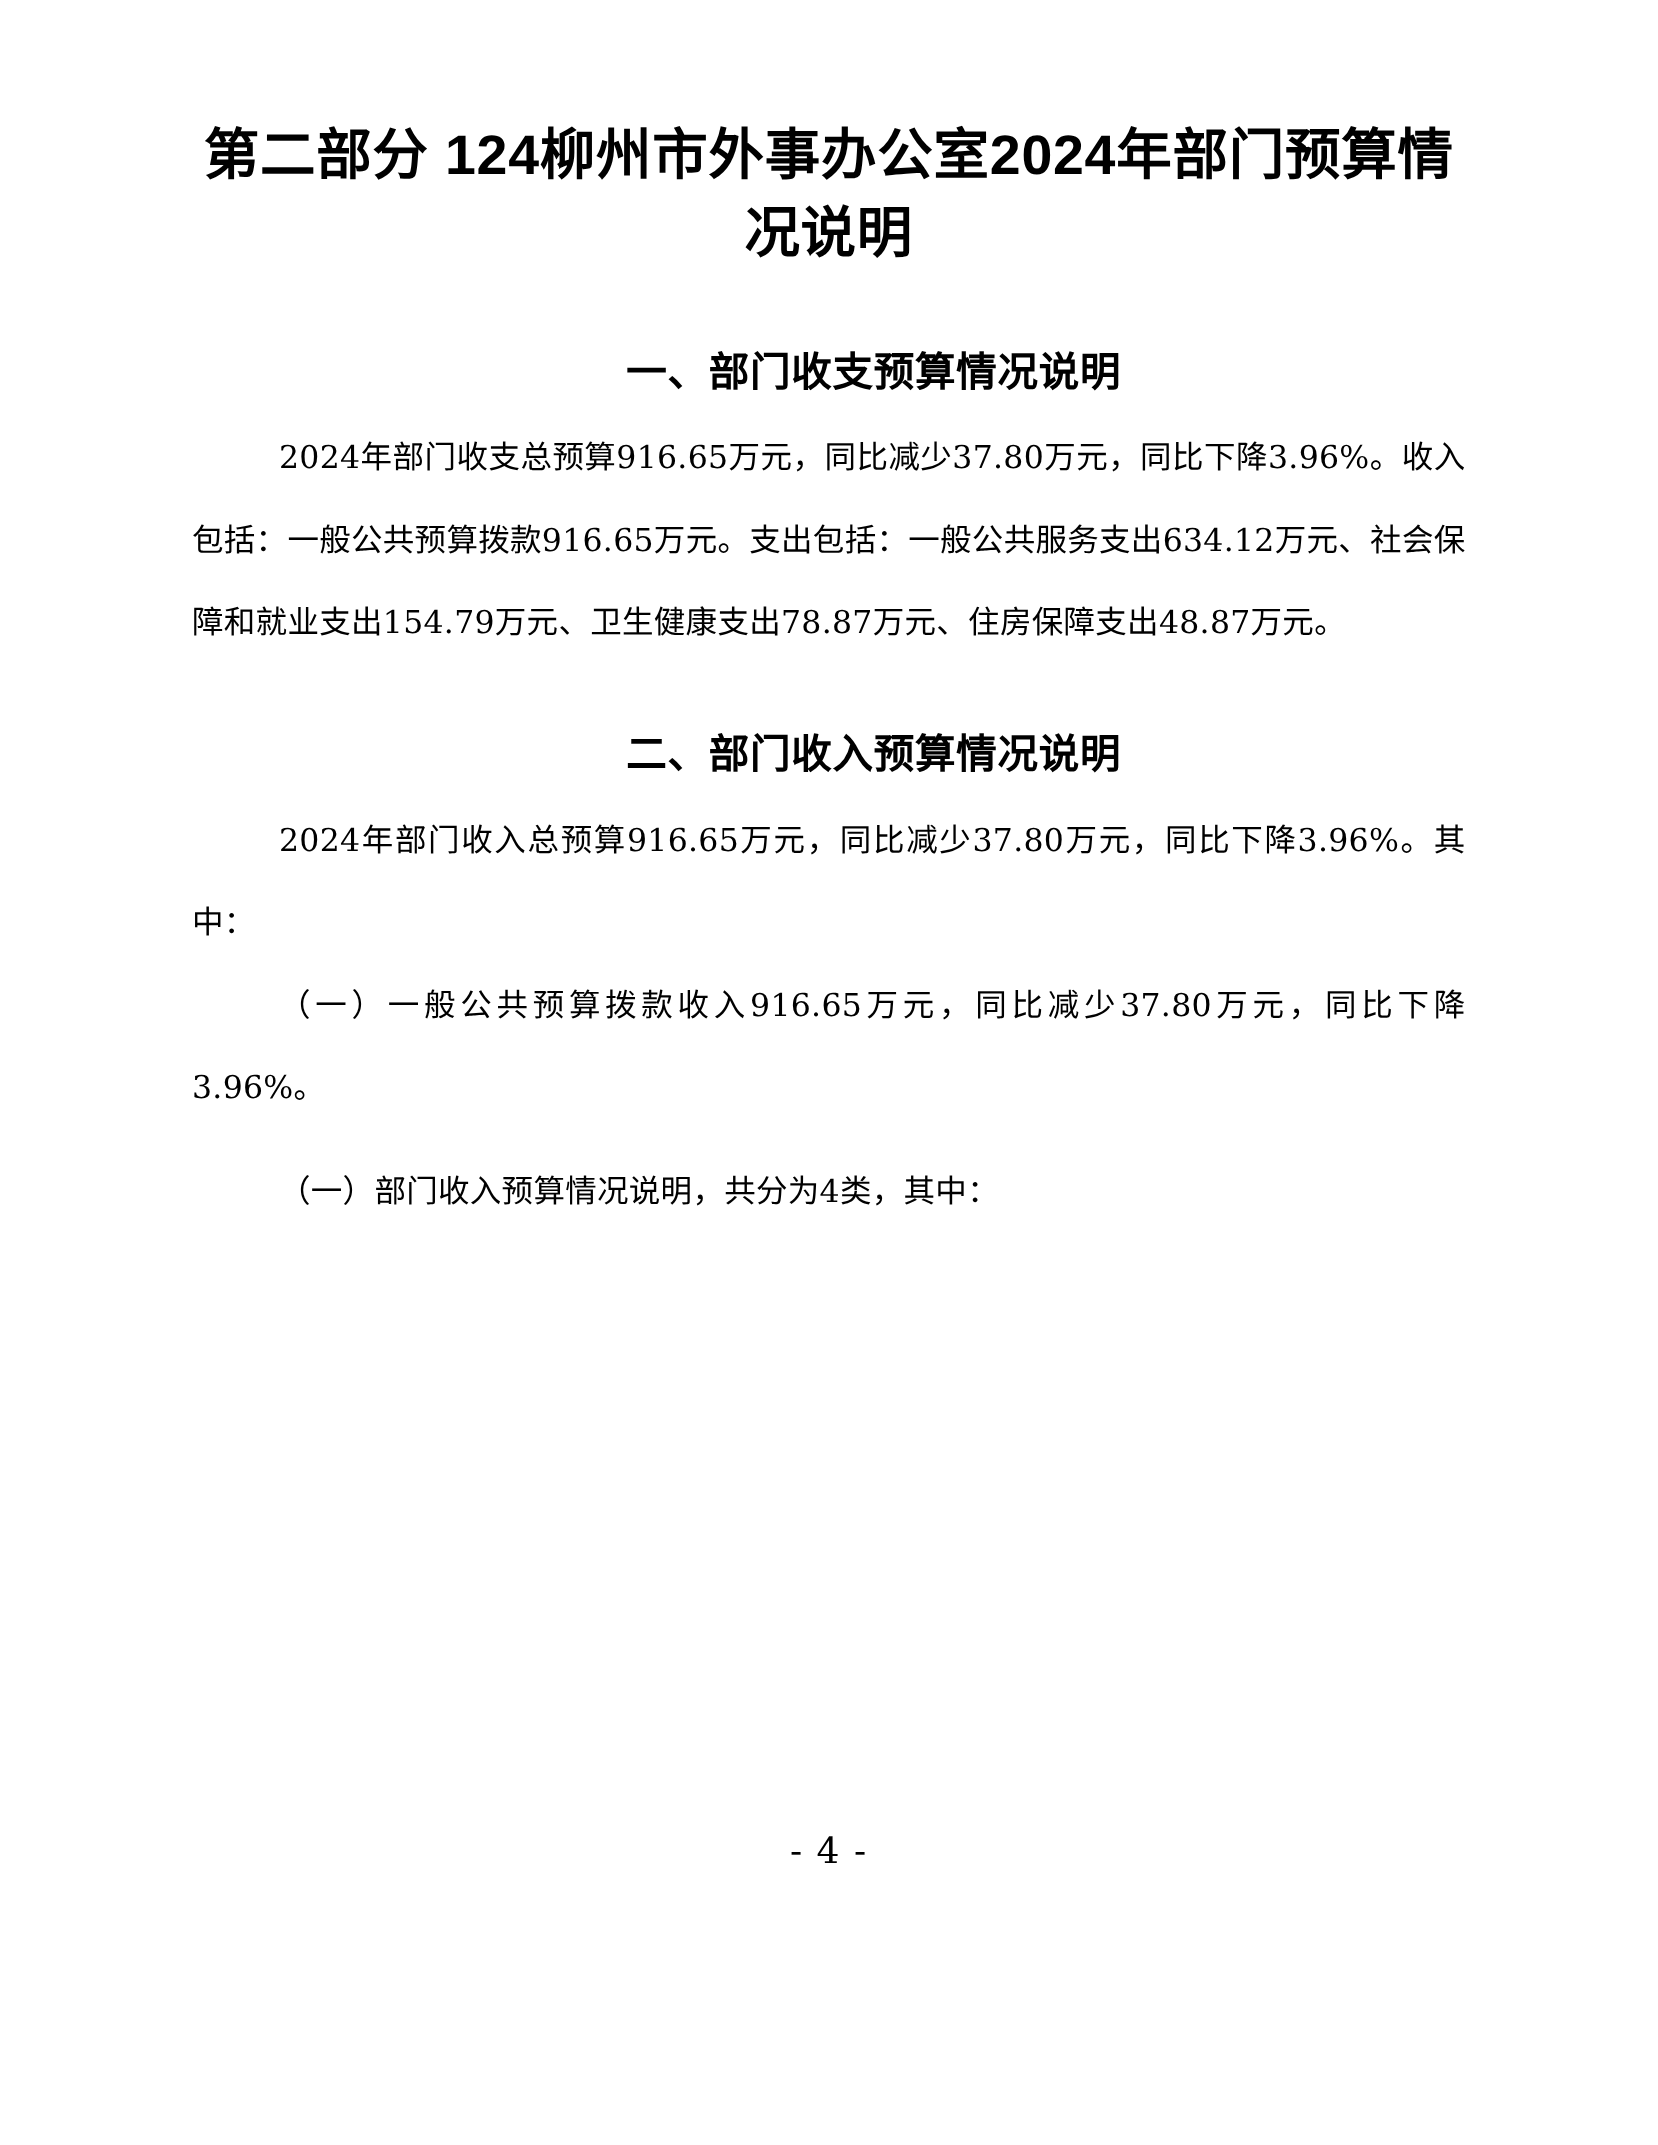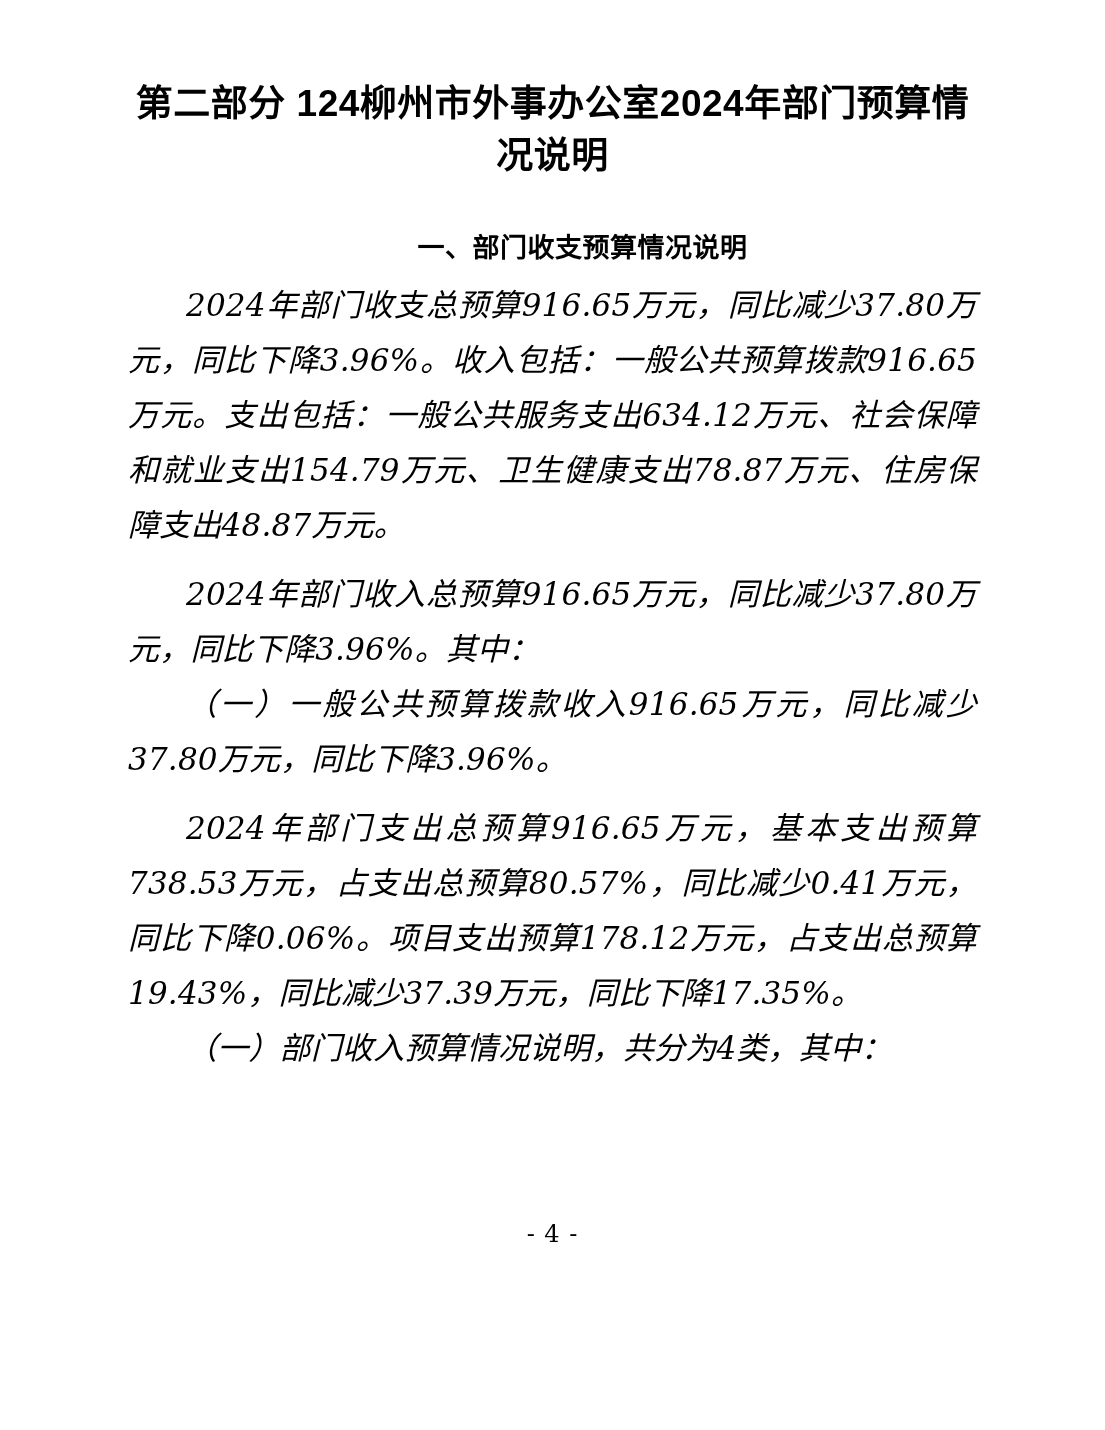--- a/index.html
+++ b/index.html
@@ -38,28 +38,27 @@
     font-weight: bold;
     font-size: 27px;
     line-height: 40px;
     margin: 26px 0 10px 0;
     text-indent: 60px;
     letter-spacing: 0.5px;
     text-align: center;
   }
   .para {
     font-family: "DejaVu Serif", "Liberation Serif", serif;
-    font-size: 31px;
+    font-size: 21px;
     line-height: 55px;
     text-align: justify;
     text-align-last: left;
     text-indent: 58px;
     margin: 0;
     letter-spacing: 0.2px;
-    font-style: italic;
   }
   .para.tight {
     margin-top: 0;
   }
   .spacer-sm { height: 14px; }
   .page-number {
     position: absolute;
     left: 0;
     right: 0;
     bottom: 34px;
@@ -76,23 +75,23 @@
 
   <h1 class="doc-title">第二部分 124柳州市外事办公室2024年部门预算情况说明</h1>
 
   <div class="spacer-sm"></div>
 
   <h2 class="section-heading">一、部门收支预算情况说明</h2>
   <p class="para">2024年部门收支总预算916.65万元，同比减少37.80万元，同比下降3.96%。收入包括：一般公共预算拨款916.65万元。支出包括：一般公共服务支出634.12万元、社会保障和就业支出154.79万元、卫生健康支出78.87万元、住房保障支出48.87万元。</p>
 
   <div class="spacer-sm"></div>
 
+  <h2 class="section-heading">二、部门收入预算情况说明</h2>
   <p class="para">2024年部门收入总预算916.65万元，同比减少37.80万元，同比下降3.96%。其中：</p>
   <p class="para tight">（一）一般公共预算拨款收入916.65万元，同比减少37.80万元，同比下降3.96%。</p>
 
   <div class="spacer-sm"></div>
 
-  <p class="para">2024年部门支出总预算916.65万元，基本支出预算738.53万元，占支出总预算80.57%，同比减少0.41万元，同比下降0.06%。项目支出预算178.12万元，占支出总预算19.43%，同比减少37.39万元，同比下降17.35%。</p>
   <p class="para tight">（一）部门收入预算情况说明，共分为4类，其中：</p>
 
   <div class="page-number">- 4 -</div>
 
 </div>
 
 </body></html>

